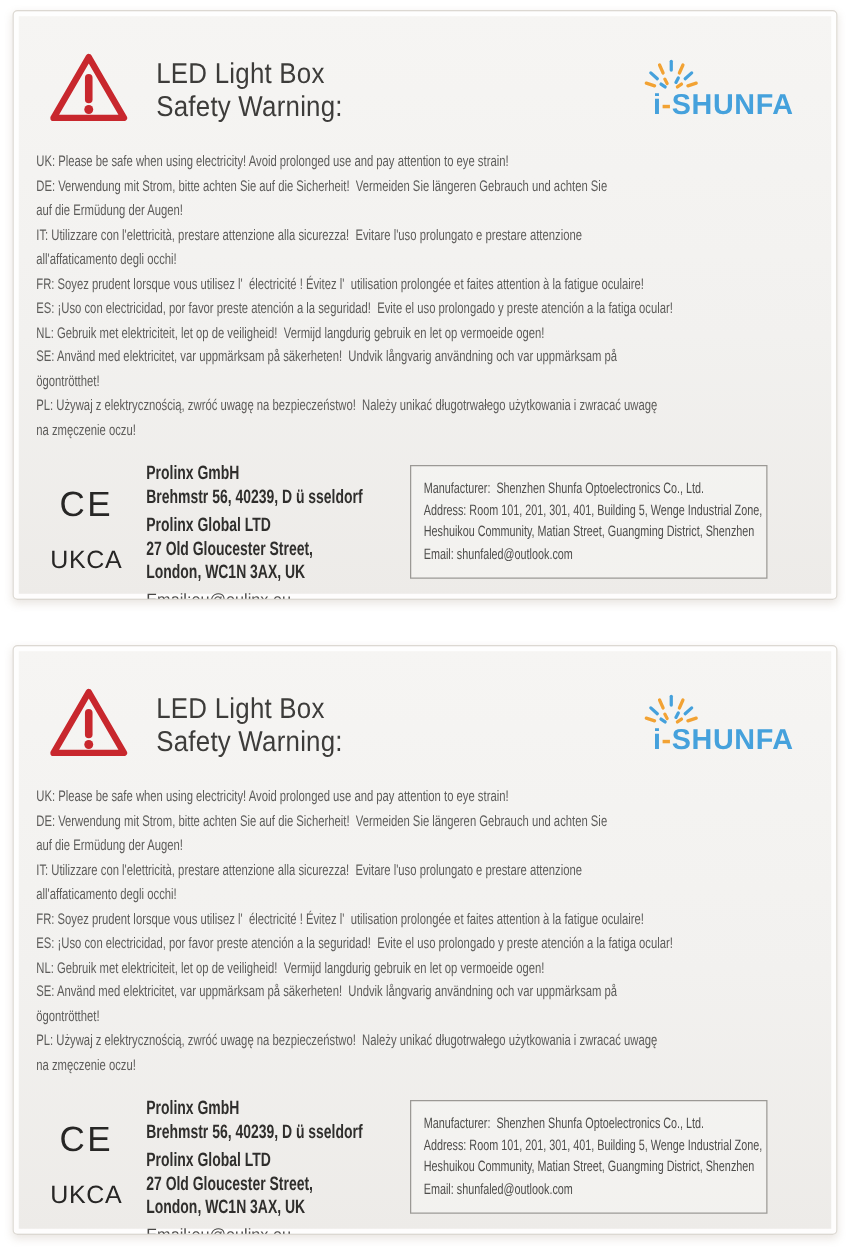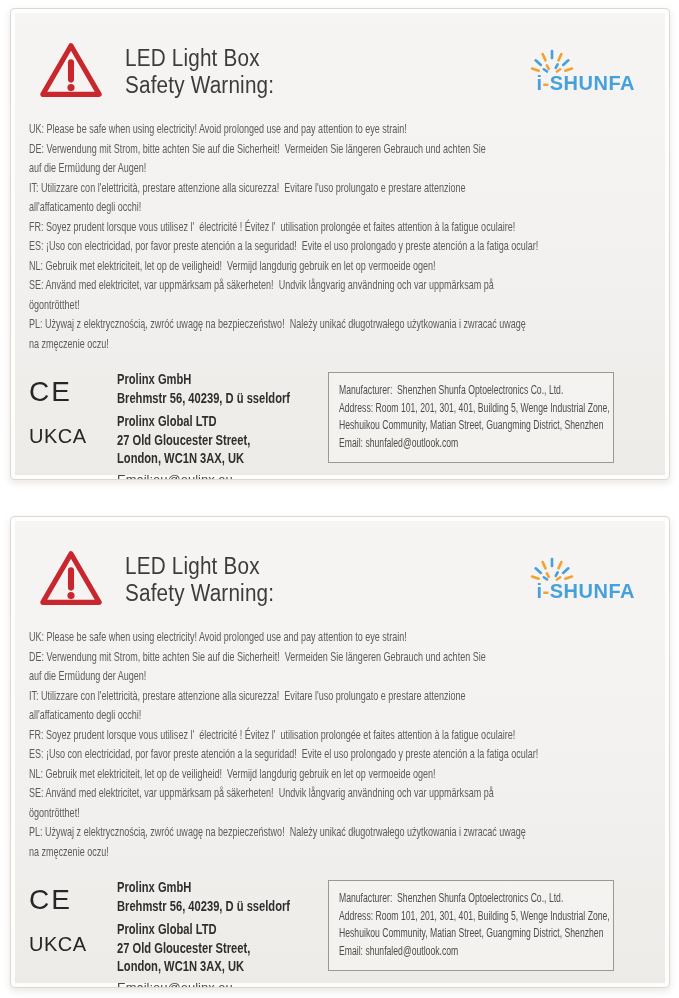--- a/index.html
+++ b/index.html
@@ -32,38 +32,38 @@
     font-weight: 400; color: #3d3c3a;
     letter-spacing: 0.2px;
     display: flex; flex-direction: column;
     transform: scaleX(0.9); transform-origin: 0 0;
     white-space: pre;
   }
   .brand { margin-left: auto; position: relative; margin-right: 14px; }
   .burst { position: absolute; left: -8px; top: -4px; }
   .brand-text {
     display: inline-block; margin-top: 25px;
-    font-size: 20px; font-weight: 700; letter-spacing: 0.5px;
+    font-size: 23px; font-weight: 700; letter-spacing: 0.5px;
     white-space: pre;
   }
   .b-blue { color: #45a1dc; }
   .b-orange { color: #f2a233; }
 
   
   .warnings { padding: 11px 0 0 8px; }
   .warn-line {
     font-size: 12.2px; line-height: 19.5px;
     color: #5d5c5a;
     white-space: pre;
     transform: scaleX(0.74); transform-origin: 0 50%;
   }
 
   
   .bottom { display: flex; align-items: flex-start; margin-top: 16px; padding-left: 8px; }
-  .marks { flex: none; width: 80px; text-align: left; color: #272625; margin-top: 8px; }
+  .marks { flex: none; width: 80px; text-align: center; color: #272625; margin-top: 20px; }
   .ce-mark { font-size: 28px; line-height: 1; font-weight: 500; letter-spacing: 2px; }
   .ukca-mark { font-size: 20px; line-height: 1; font-weight: 500; margin-top: 20px; letter-spacing: 0.5px; }
   .addr { flex: none; width: 205px; margin-left: 8px; color: #2f2e2c; }
   .addr-line {
     font-size: 15.5px; font-weight: 700; line-height: 18.5px;
     white-space: pre; transform: scaleX(0.72); transform-origin: 0 50%;
   }
   .addr-gap { margin-top: 5px; }
   .addr-email { font-size: 13px; font-weight: 400; color: #4a4947; margin-top: 4px; white-space: pre; }
   .manbox {

